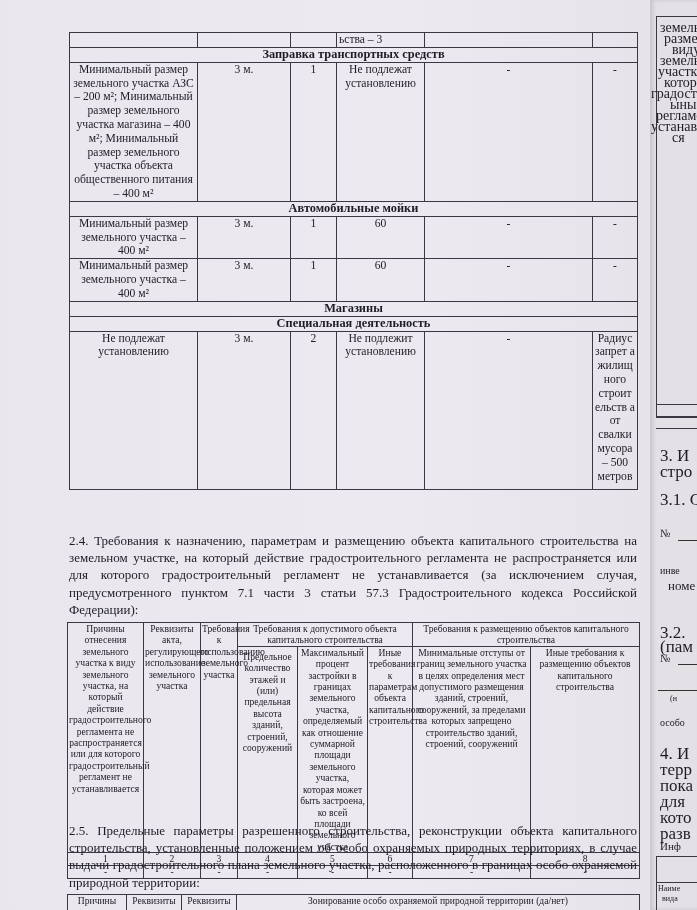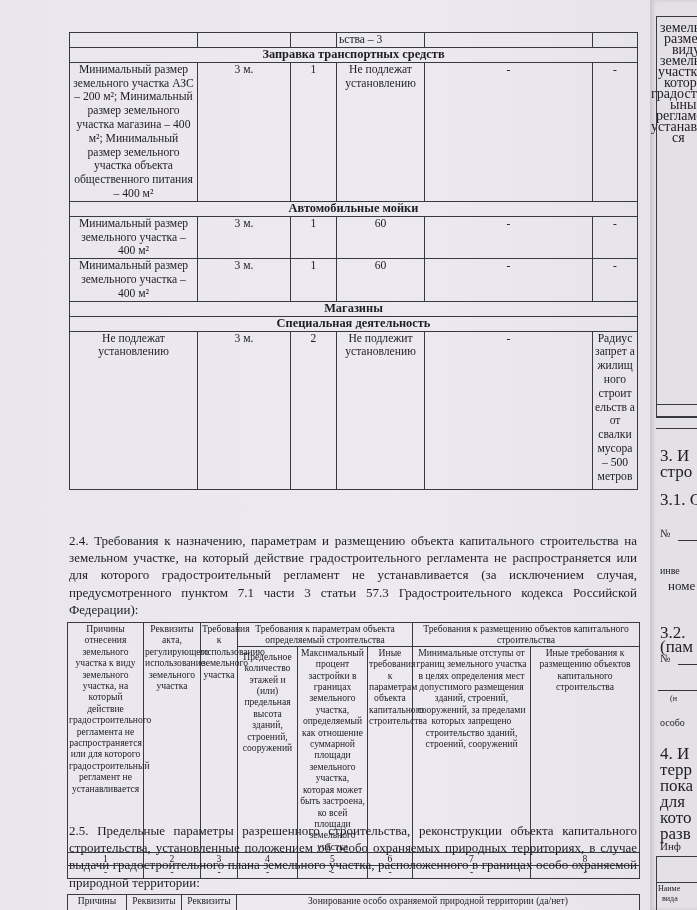--- a/index.html
+++ b/index.html
@@ -120,21 +120,21 @@
         <col style="width:70px">
         <col style="width:45px">
         <col style="width:118px">
         <col style="width:109px">
     </colgroup>
     <tbody>
         <tr>
       <td rowspan="2">Причины отнесения земельного участка к виду земельного участка, на который действие градостроительного регламента не распространяется или для которого градостроительный регламент не устанавливается</td>
       <td rowspan="2">Реквизиты акта, регулирующего использование земельного участка</td>
       <td rowspan="2">Требования к использованию земельного участка</td>
-      <td colspan="3">Требования к параметрам объекта определяемый строительства</td>
+      <td colspan="3">Требования к допустимого объекта капитального строительства</td>
       <td colspan="2">Требования к размещению объектов капитального строительства</td>
     </tr>
     <tr>
       <td style="padding-top:4px">Предельное количество этажей и (или) предельная высота зданий, строений, сооружений</td>
       <td>Максимальный процент застройки в границах земельного участка, определяемый как отношение суммарной площади земельного участка, которая может быть застроена, ко всей площади земельного участка</td>
       <td>Иные требования к параметрам объекта капитального строительства</td>
       <td>Минимальные отступы от границ земельного участка в целях определения мест допустимого размещения зданий, строений, сооружений, за пределами которых запрещено строительство зданий, строений, сооружений</td>
       <td>Иные требования к размещению объектов капитального строительства</td>
     </tr>
     <tr class="num">

